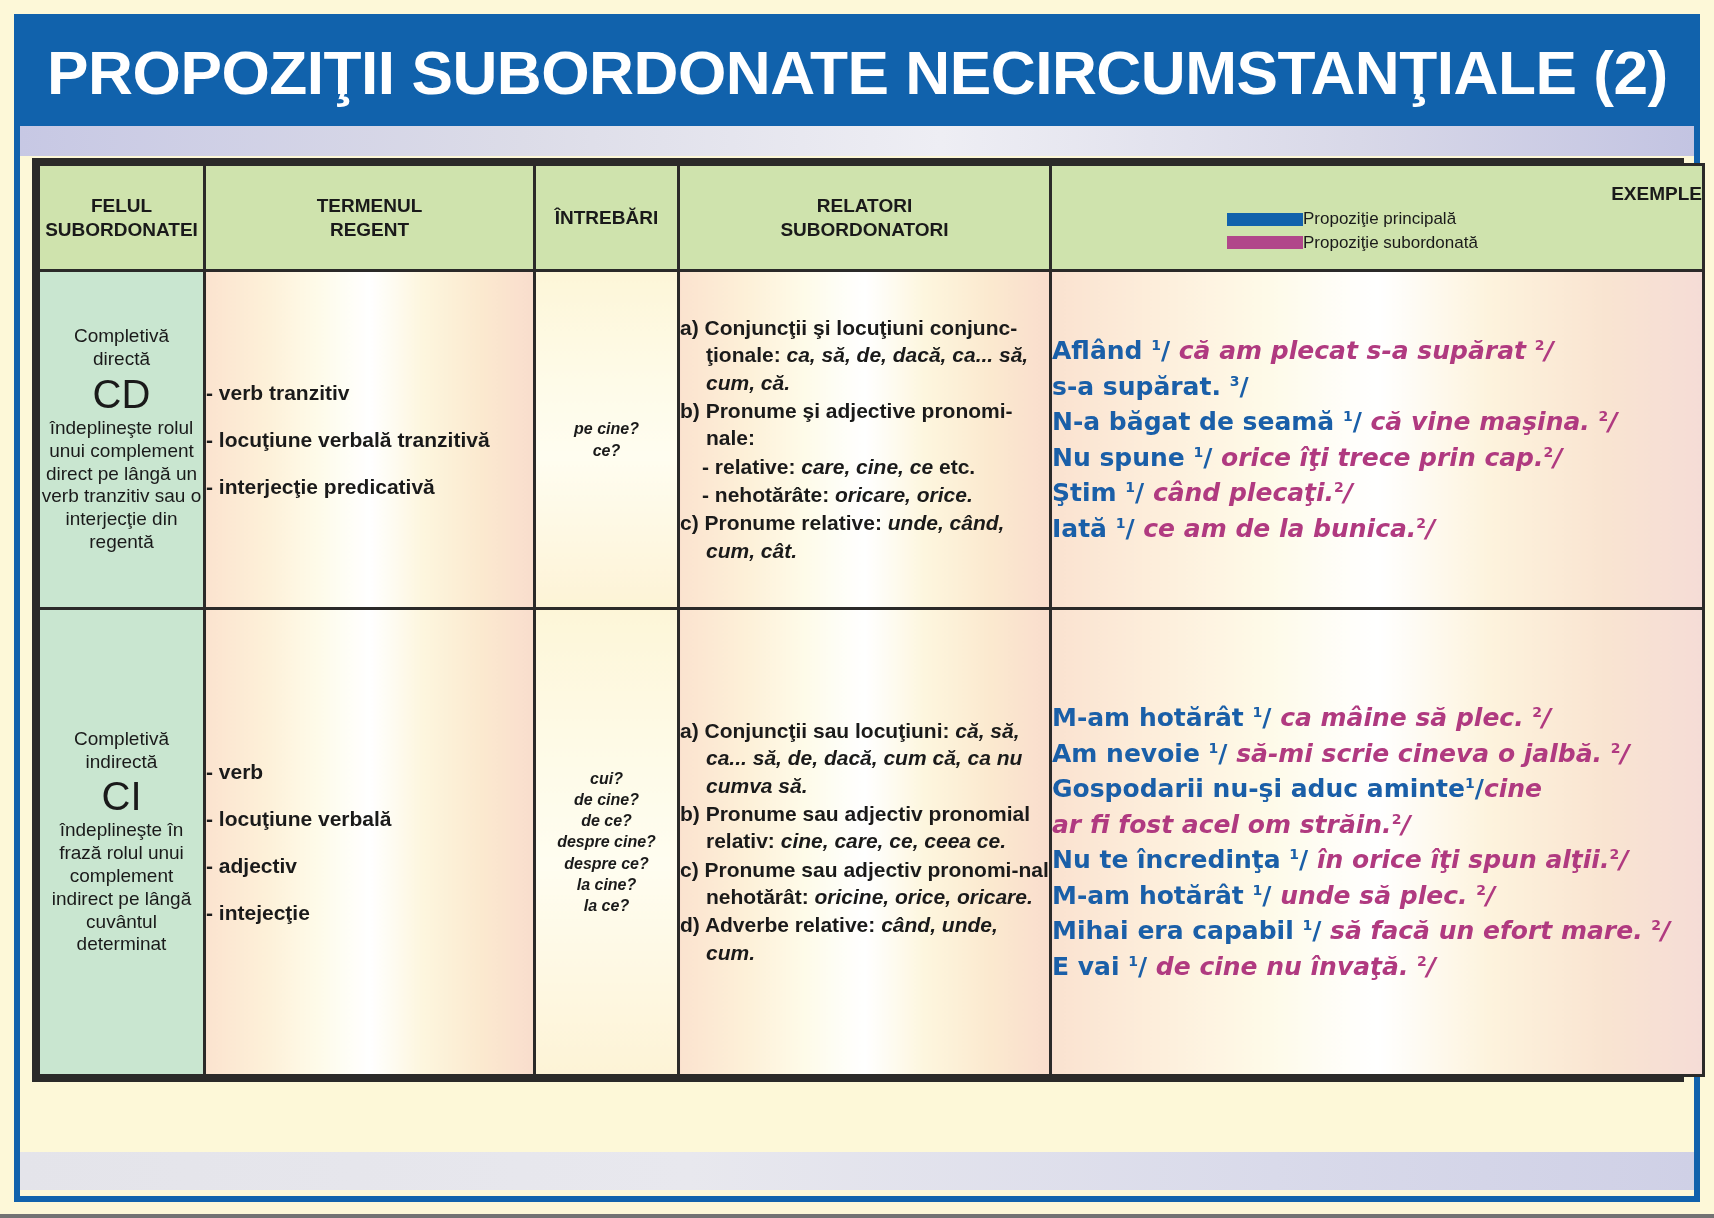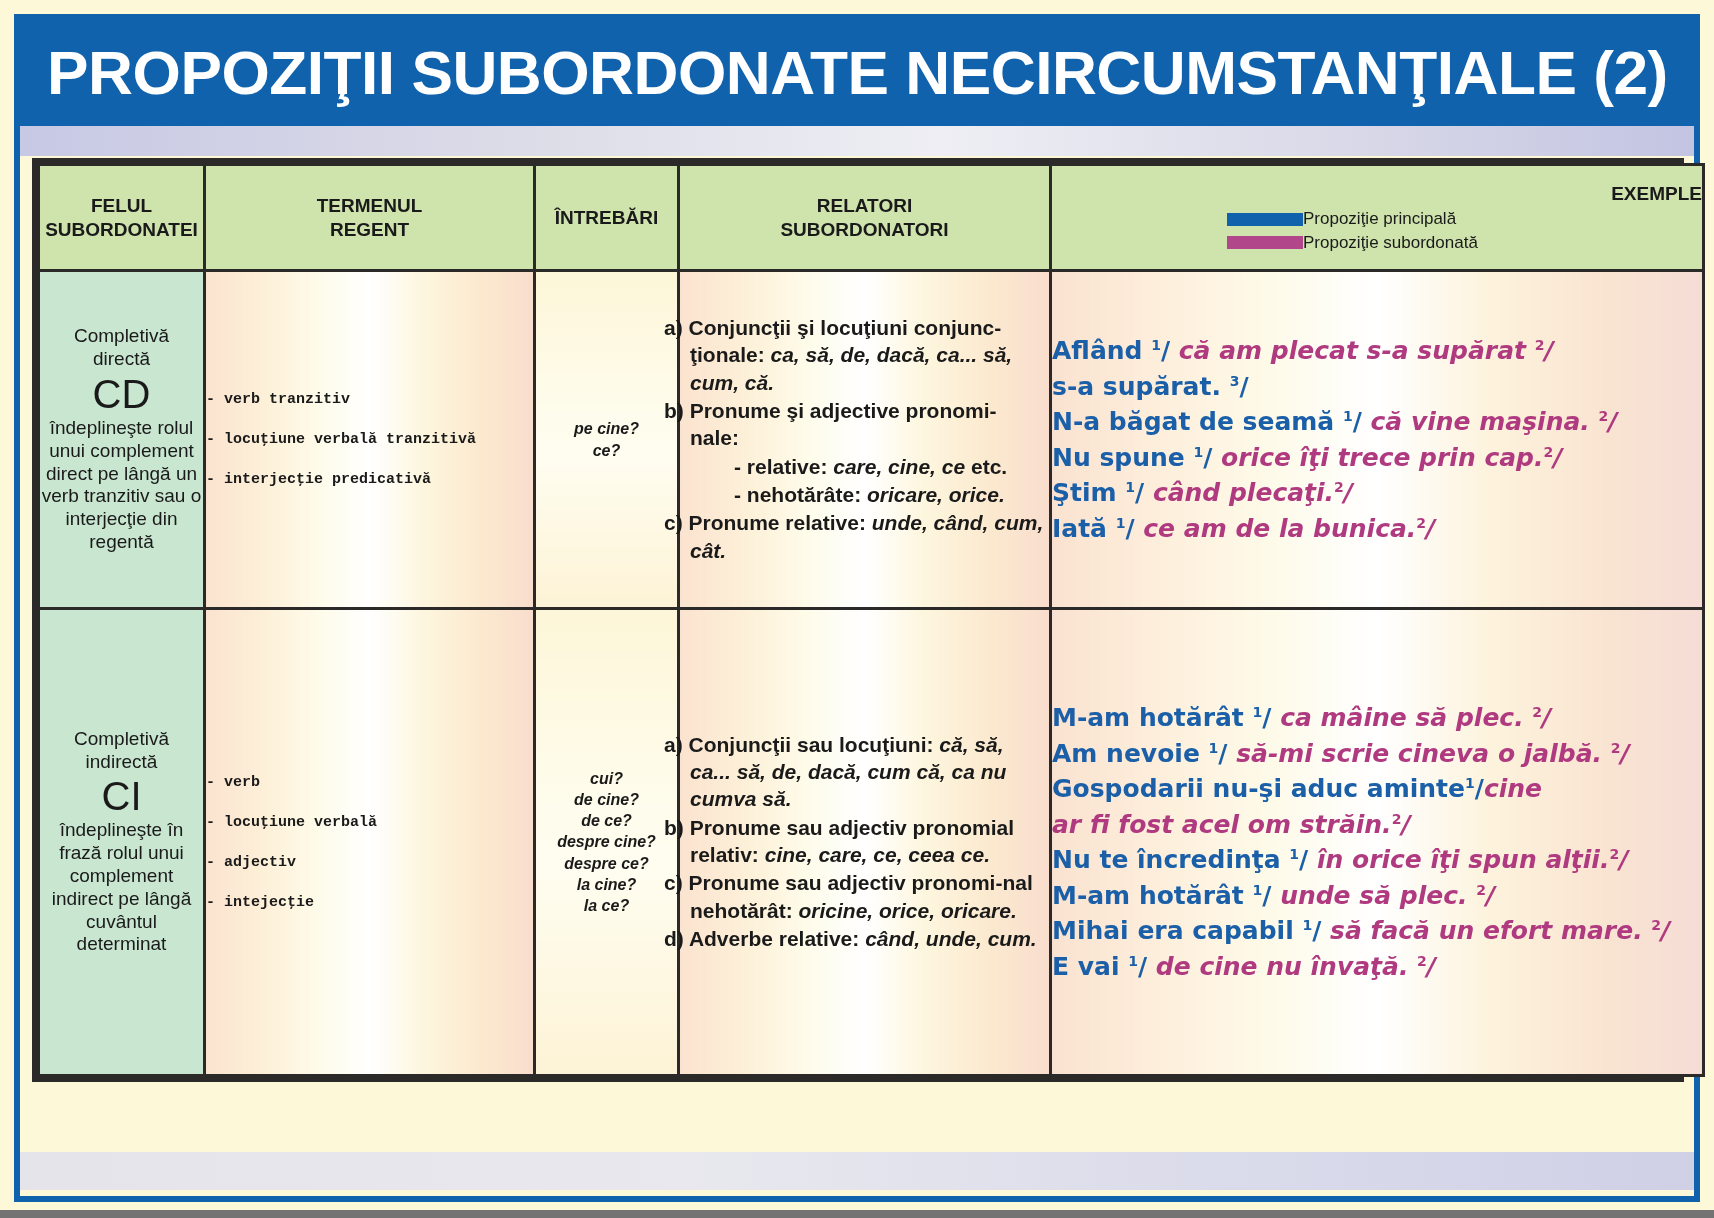--- a/index.html
+++ b/index.html
@@ -11,21 +11,21 @@
     font-family: "Liberation Sans", sans-serif;
     overflow: hidden;
   }
 
   
   #poster {
     position: absolute;
     left: 0; top: 0;
     width: 1714px; height: 1218px;
     background: #fdf8d8;
-    border-bottom: 8px solid #737373;
+    border-bottom: 4px solid #737373;
   }
 
   #blue-frame {
     position: absolute;
     left: 14px; top: 14px;
     width: 1686px; height: 1188px;
     border: 6px solid #1162ac;
     background: transparent;
   }
 
@@ -141,42 +141,41 @@
       #fae2d0 0%, #fdeedb 16%, #fefae8 33%, #ffffff 50%,
       #fdf3dd 67%, #f9e4d1 85%, #f5dcd6 100%);
     margin-top: 9px;
   }
   .cream {
     background: linear-gradient(180deg,
       #fdf6d8 0%, #fefbe9 35%, #fffdf0 55%, #fdf3d6 100%);
   }
 
   td.terms {
-    font-size: 15px; font-weight: bold; color: #1a1a1a;
+    font-size: 21px; font-weight: bold; color: #1a1a1a;
     padding: 0 10px 0 22px;
-    font-family: Liberation Mono, monospace;
   }
   td.terms .t-line { margin: 23px 0; }
 
   td.questions {
     text-align: center;
     font-style: italic; font-weight: bold;
     font-size: 16px; color: #1a1a1a;
     line-height: 1.32;
     padding: 0 2px;
   }
 
   td.relators {
     font-size: 21px; color: #1a1a1a; font-weight: bold;
     padding: 0 8px 0 18px;
     line-height: 1.30;
   }
   .rel-item { margin-bottom: 1px; display: block; }
-  .rel-hang { display: block; padding-left: 10px; text-indent: -26px; }
-  .rel-sub  { display: block; padding-left: 76px; text-indent: -22px; }
+  .rel-hang { display: block; padding-left: 26px; text-indent: -26px; }
+  .rel-sub  { display: block; padding-left: 44px; text-indent: -22px; }
   .it { font-style: italic; }
 
   td.examples {
     padding: 0 10px 0 26px;
     line-height: 1.38;
     font-size: 25px;
   }
   .ex-line { white-space: nowrap; }
   .ppal {
     color: #1a5fa8; font-weight: bold;

